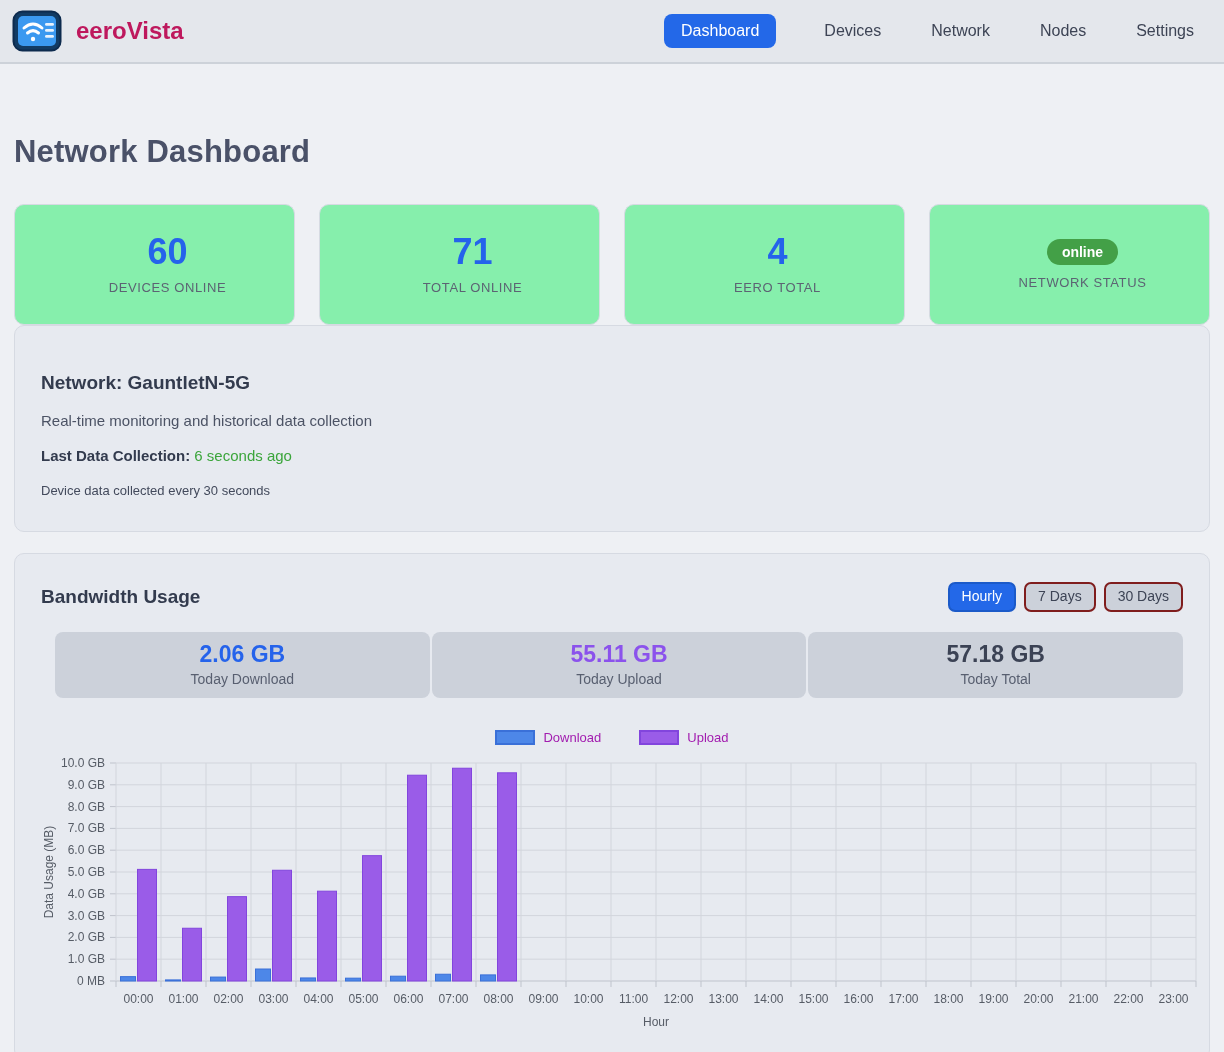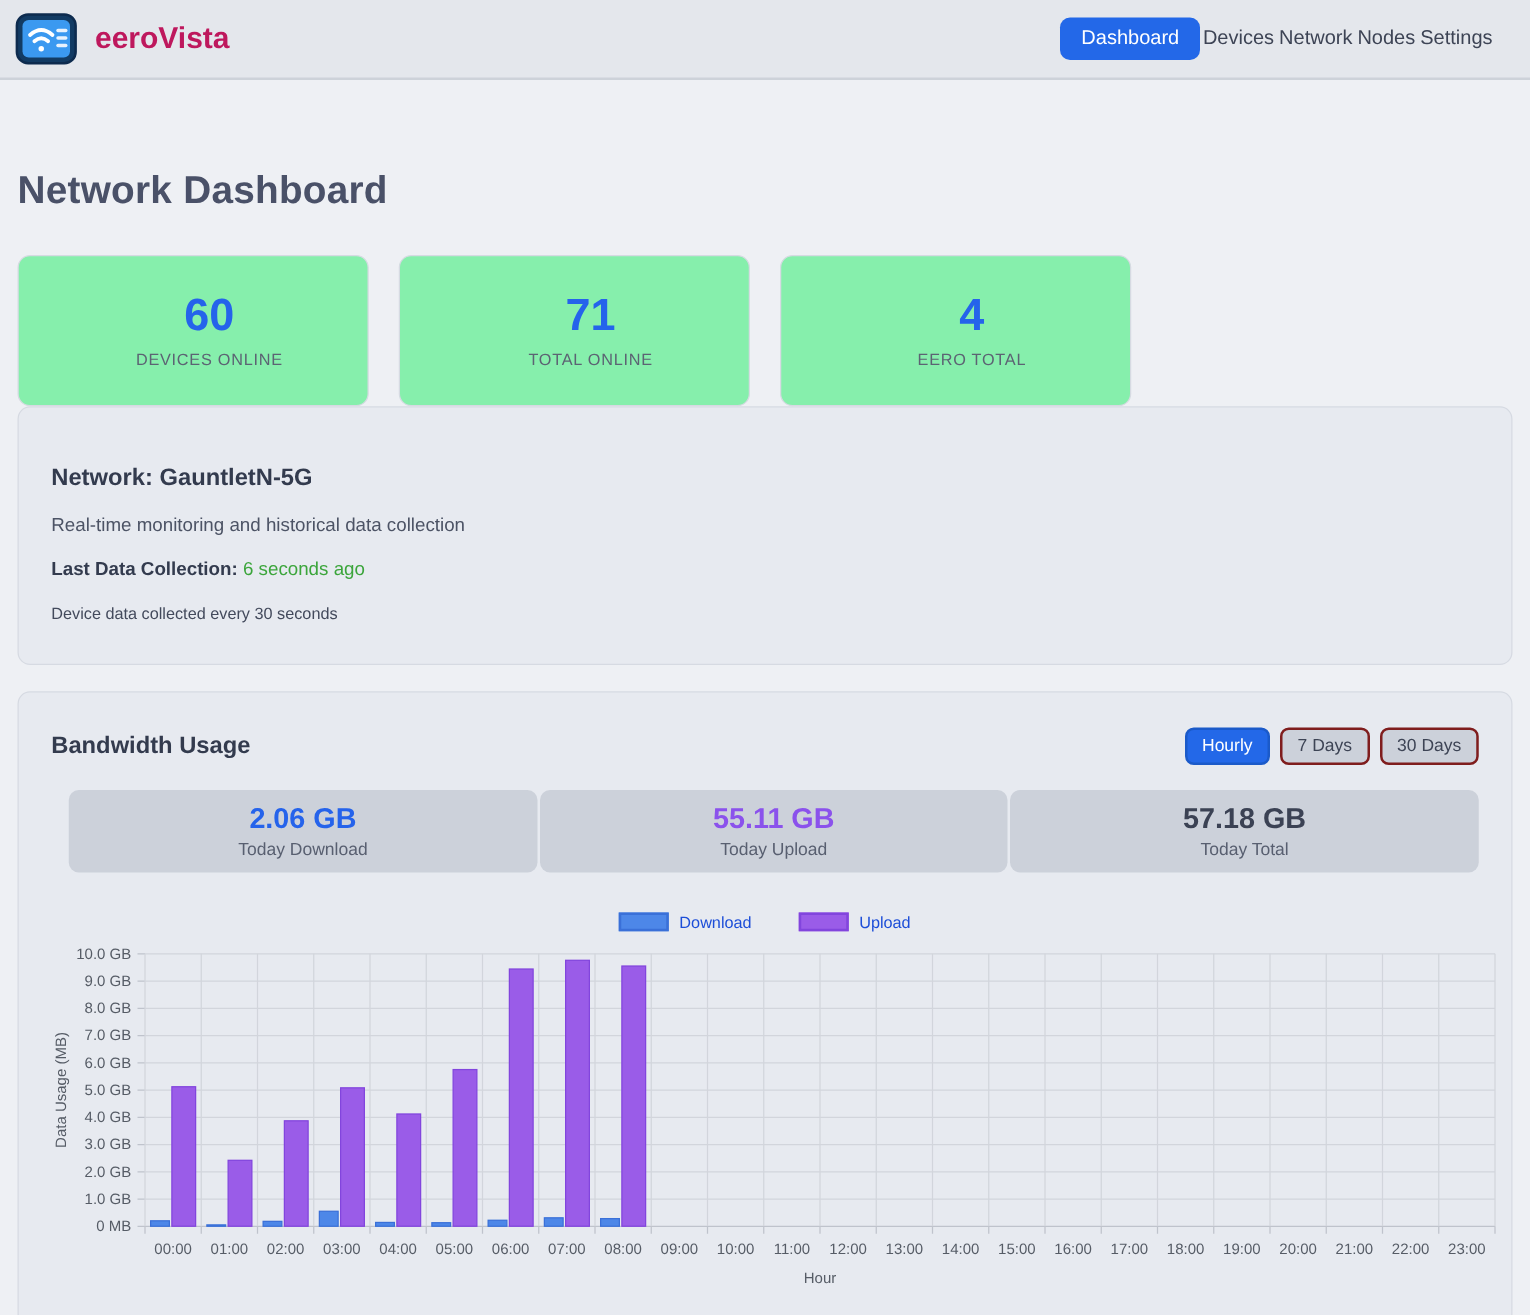--- a/index.html
+++ b/index.html
@@ -13,21 +13,21 @@
   .header {
     height: 64px;
     background: #e4e7ec;
     border-bottom: 2px solid #cdd2d9;
     display: flex;
     align-items: center;
     padding: 0 28px 0 12px;
   }
   .brand { display: flex; align-items: center; gap: 14px; }
   .brand-name { font-size: 24px; font-weight: 700; color: #be185d; }
-  .nav { margin-left: auto; display: flex; align-items: flex-start; }
+  .nav { margin-left: auto; display: flex; align-items: flex-start; gap: 46px; }
   .nav-link {
     font-size: 16px; color: #3d4455; text-decoration: none; cursor: pointer;
     padding: 8px 2px; border-radius: 8px; background: transparent; border: none;
     font-family: "Liberation Sans", sans-serif;
   }
   .nav-link.active { background: #2368e8; color: #ffffff; padding: 8px 17px; }
   
   .main { padding: 0 14px; }
   .page-title { font-size: 31px; font-weight: 700; color: #4a5168; margin: 70px 0 34px 0; letter-spacing: 0.2px; }
   
@@ -76,21 +76,21 @@
   .bw-box:nth-child(1) .bw-box-value { color: #2563eb; }
   .bw-box:nth-child(2) .bw-box-value { color: #8b52ec; }
   .bw-box:nth-child(3) .bw-box-value { color: #3b4254; }
   .bw-box-label { font-size: 14px; color: #585f70; }
   
   .legend { display: flex; justify-content: center; align-items: center; gap: 10px; margin-top: 32px; }
   .legend-item { display: flex; align-items: center; gap: 8px; margin: 0 14px; }
   .legend-swatch { width: 40px; height: 15px; }
   .legend-swatch.download { background: #4d87e8; border: 2px solid #3a70d8; }
   .legend-swatch.upload { background: #9a5ce8; border: 2px solid #8245dd; }
-  .legend-label { font-size: 13px; color: #1d4ed8; }
+  .legend-label { font-size: 13px; color: #a21caf; }
   .chart-wrap { margin-top: 2px; }
   svg text { font-family: "Liberation Sans", sans-serif; }
 </style>
 </head>
 <body>
 
 <div class="header">
   <div class="brand">
     <svg width="50" height="42" viewBox="0 0 50 42">
       <rect x="1.5" y="1.5" width="47" height="39" rx="9" fill="#123b63" stroke="#0d2b4e" stroke-width="2"></rect>
@@ -121,20 +121,24 @@
         <div class="stat-value">60</div>
         <div class="stat-label">DEVICES ONLINE</div>
       </div>
       <div class="stat-card">
         <div class="stat-value">71</div>
         <div class="stat-label">TOTAL ONLINE</div>
       </div>
       <div class="stat-card">
         <div class="stat-value">4</div>
         <div class="stat-label">EERO TOTAL</div>
+      </div>
+      <div class="stat-card">
+        <div class="status-badge">online</div>
+        <div class="stat-label">NETWORK STATUS</div>
       </div>
     </div>
 
   <div class="info-card">
     <div class="info-title">Network: GauntletN-5G</div>
     <div class="info-sub">Real-time monitoring and historical data collection</div>
     <div class="info-last">
       <span class="info-last-label">Last Data Collection:</span>
       <span class="info-last-value">6 seconds ago</span>
     </div>

